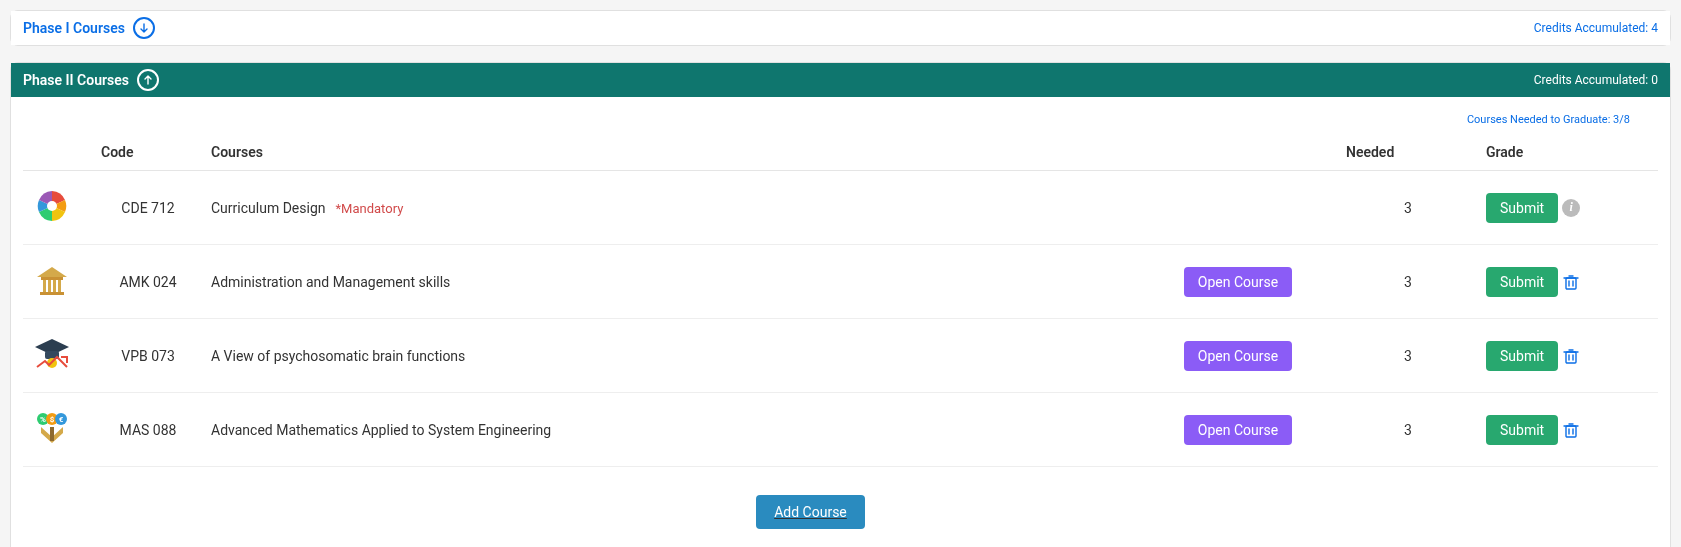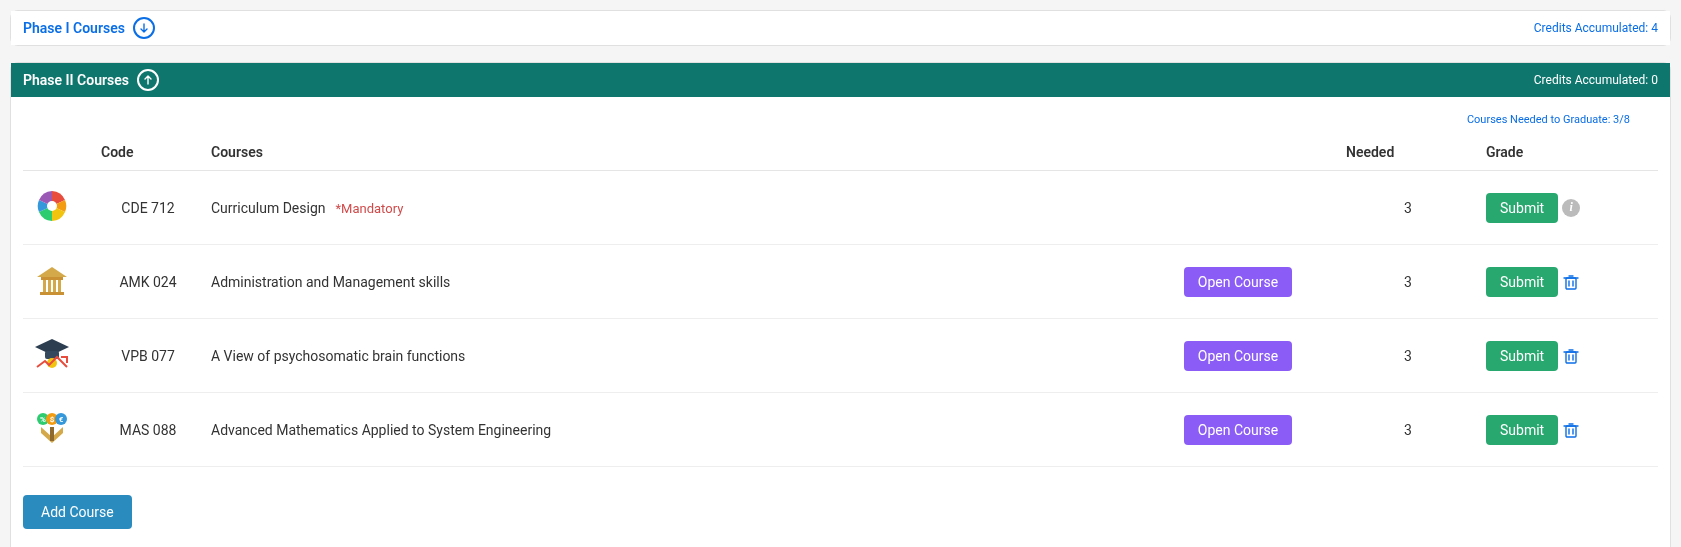--- a/index.html
+++ b/index.html
@@ -136,22 +136,23 @@
     border-radius: 50%;
     font-size: 12px;
     font-weight: bold;
     font-style: italic;
     font-family: Georgia, serif;
   }
   .trash-icon { color: #0a6ee6; }
   .trash-icon svg { width: 16px; height: 16px; }
   .add-row {
     display: flex;
-    justify-content: flex-start;
+    justify-content: center;
     padding: 28px 60px 10px 0;
+    text-decoration: underline;
   }
 </style>
 </head>
 <body>
 
 <div class="panel">
   <div class="panel-header collapsed">
     <div class="panel-title blue">
       <span>Phase I Courses</span>
       <span class="circle-icon">
@@ -221,21 +222,21 @@
                     <use href="#ic-trash"></use>
                   </svg>
                 </span>
               </div>
             </td>
           </tr>
           <tr>
             <td class="col-icon"><span class="course-icon"><svg viewBox="0 0 42 42" width="42" height="42">
                   <use href="#ic-graduation"></use>
                 </svg></span></td>
-            <td class="col-code">VPB 077</td>
+            <td class="col-code">VPB 073</td>
             <td class="col-course"><span>A View of psychosomatic brain functions</span></td>
             <td class="col-open"><button class="btn btn-open">Open Course</button></td>
             <td class="col-credits">3</td>
             <td class="col-grade">
               <div class="grade-cell">
                 <button class="btn btn-submit">Submit</button>
                 <span class="trash-icon">
                   <svg viewBox="0 0 16 16">
                     <use href="#ic-trash"></use>
                   </svg>

